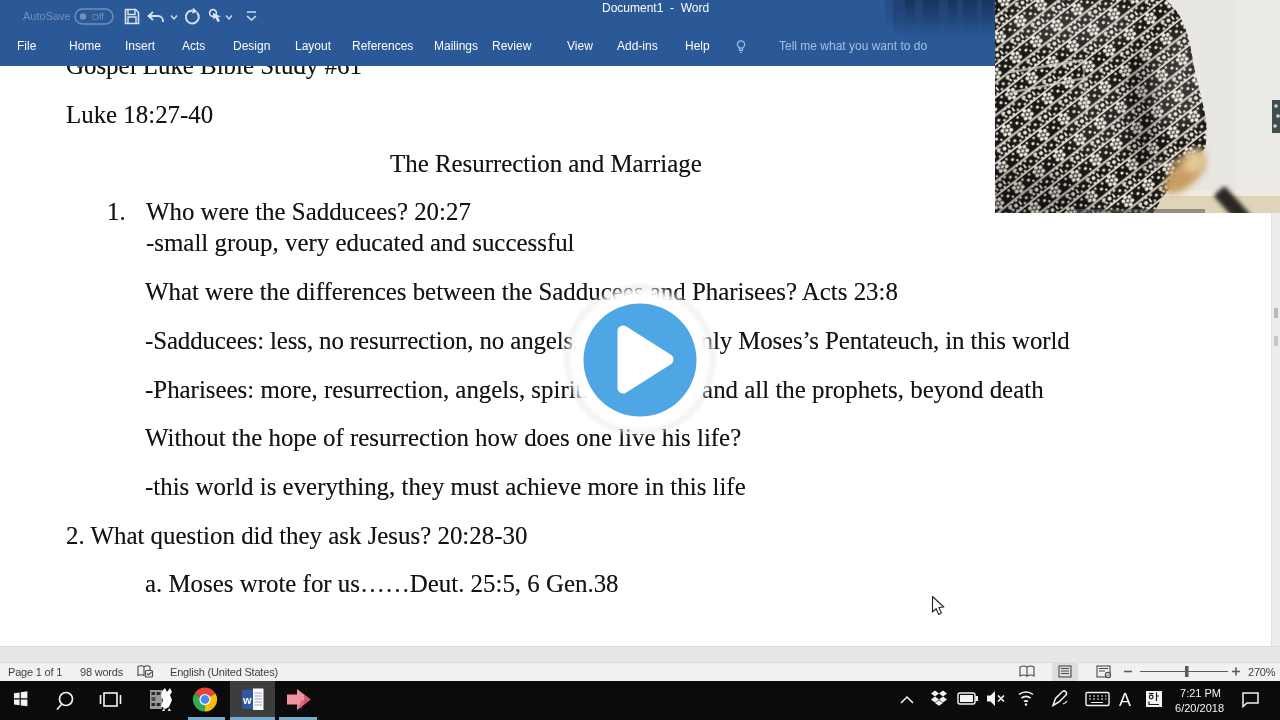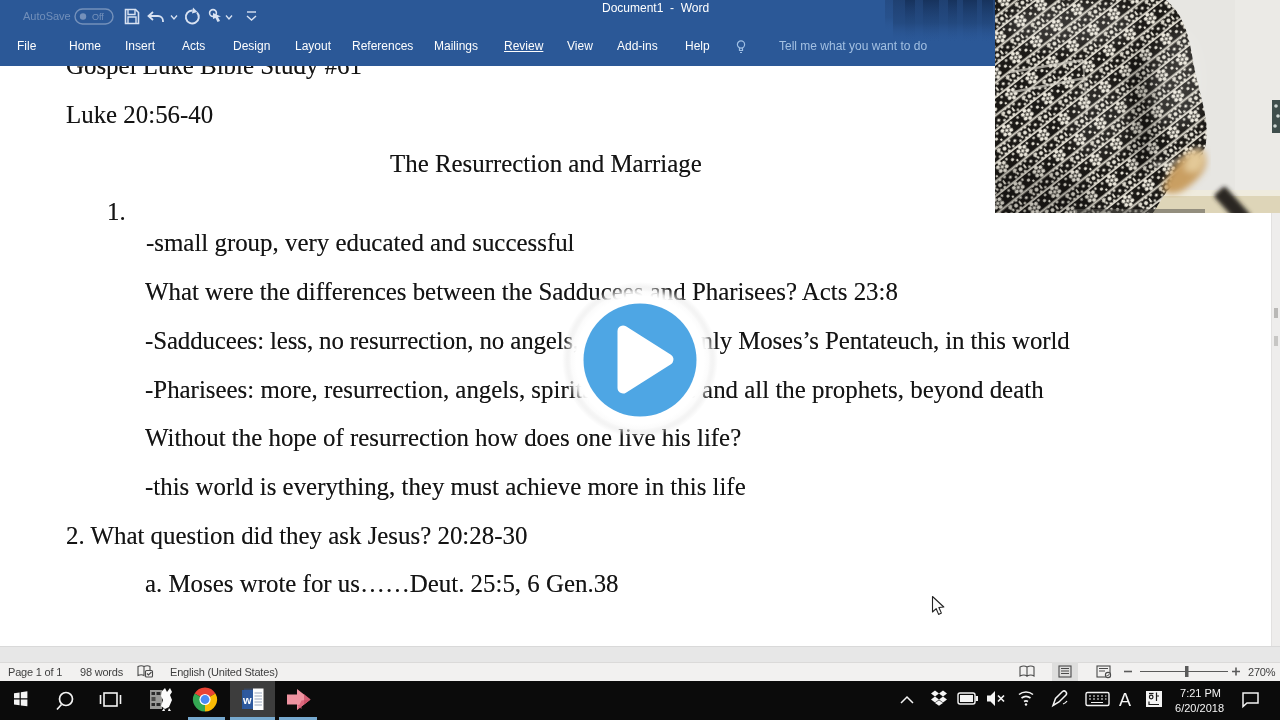--- a/index.html
+++ b/index.html
@@ -13,23 +13,24 @@
   #hscroll{left:0;top:646px;width:1280px;height:16px;background:#e7e7e7;border-top:1px solid #d9d9d9;}
   #statusbar{left:0;top:662px;width:1280px;height:19px;background:#f2f1f0;border-top:1px solid #dbdad9;}
   .st{font-size:11px;color:#3f3f3f;top:666px;letter-spacing:-0.2px;z-index:2;}
   #taskbar{left:0;top:681px;width:1280px;height:39px;background:#0b0b0b;z-index:6;}
 </style>
 </head>
 <body>
 <div id="stage">
 
   <div class="abs doc" style="left:66px;top:50px;">Gospel Luke Bible Study #61</div>
-  <div class="abs doc" style="left:66px;top:99px;">Luke 20:56-40</div>
+  <div class="abs doc" style="left:66px;top:99px;">Luke 18:27-40</div>
   <div class="abs doc" style="left:390px;top:148px;">The Resurrection and Marriage</div>
   <div class="abs doc" style="left:107px;top:196px;">1.</div>
+  <div class="abs doc" style="left:146px;top:196px;">Who were the Sadducees? 20:27</div>
   <div class="abs doc" style="left:146px;top:227px;">-small group, very educated and successful</div>
   <div class="abs doc" style="left:145px;top:276px;">What were the differences between the Sadducees and Pharisees? Acts 23:8</div>
   <div class="abs doc" style="left:145px;top:325px;letter-spacing:-0.12px;">-Sadducees: less, no resurrection, no angels, no spirits, only Moses’s Pentateuch, in this world</div>
   <div class="abs doc" style="left:145px;top:374px;">-Pharisees: more, resurrection, angels, spirits, Scripture and all the prophets, beyond death</div>
   <div class="abs doc" style="left:145px;top:422px;">Without the hope of resurrection how does one live his life?</div>
   <div class="abs doc" style="left:145px;top:471px;">-this world is everything, they must achieve more in this life</div>
   <div class="abs doc" style="left:66px;top:520px;">2. What question did they ask Jesus? 20:28-30</div>
   <div class="abs doc" style="left:145px;top:568px;">a. Moses wrote for us……Deut. 25:5, 6 Gen.38</div>
 
   <div class="abs" style="left:1271px;top:66px;width:9px;height:581px;background:#eeedec;border-left:1px solid #e2e1e0;"></div>
@@ -90,21 +91,21 @@
   </svg>
 
   <div class="abs menu" style="left:17px;">File</div>
   <div class="abs menu" style="left:69px;">Home</div>
   <div class="abs menu" style="left:125px;">Insert</div>
   <div class="abs menu" style="left:182px;">Acts</div>
   <div class="abs menu" style="left:233px;">Design</div>
   <div class="abs menu" style="left:295px;">Layout</div>
   <div class="abs menu" style="left:352px;">References</div>
   <div class="abs menu" style="left:434px;">Mailings</div>
-  <div class="abs menu" style="left:504px;text-decoration:underline;">Review</div>
+  <div class="abs menu" style="left:492px;">Review</div>
   <div class="abs menu" style="left:567px;">View</div>
   <div class="abs menu" style="left:617px;">Add-ins</div>
   <div class="abs menu" style="left:685px;">Help</div>
   <svg class="abs" style="left:734px;top:39px;z-index:7;" width="14" height="15" viewBox="0 0 14 15">
     <g stroke="#9fbfe4" fill="none" stroke-width="1.2">
       <circle cx="7" cy="5.5" r="3.6"></circle>
       <path d="M5.5,9 v2.5 h3 V9 M5.5,11.5 h3 M6,13.5 h2"></path>
     </g>
   </svg>
   <div class="abs menu" style="left:750px;color:#a3c0e2;margin-left:29px;">Tell me what you want to do</div>

